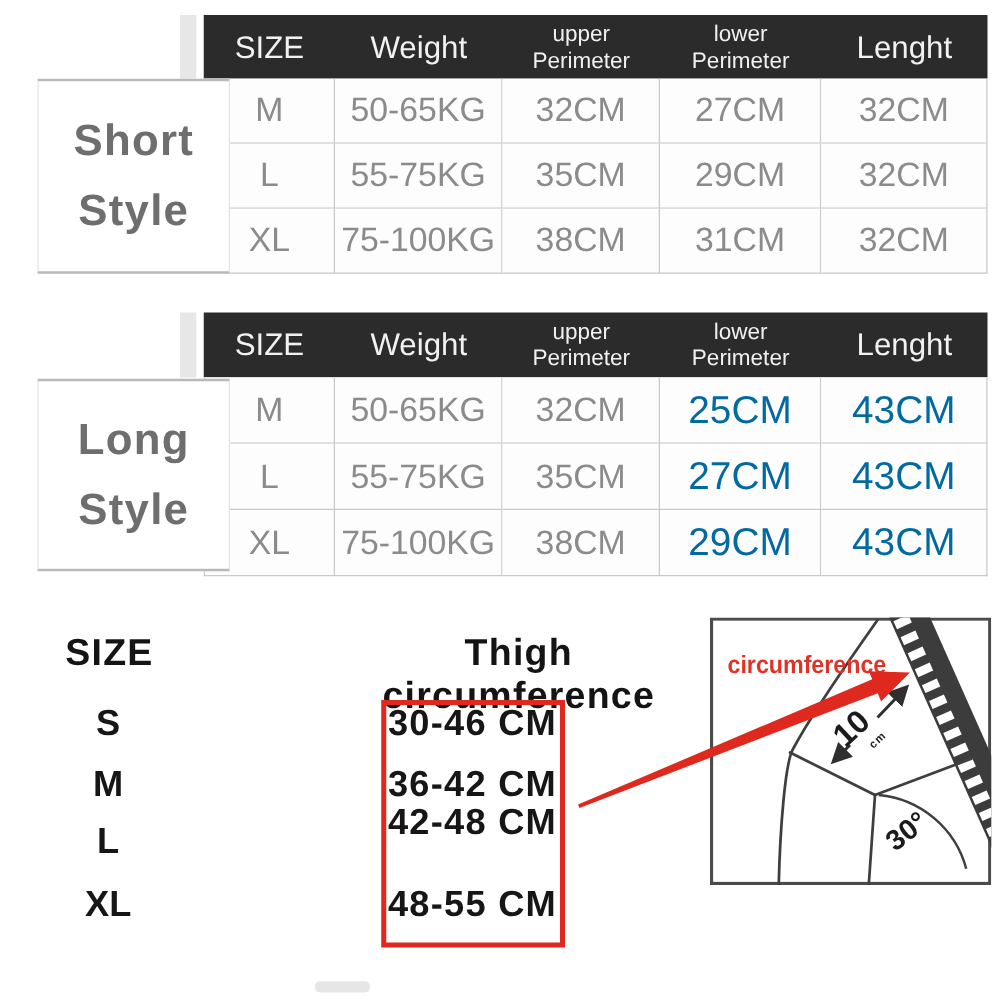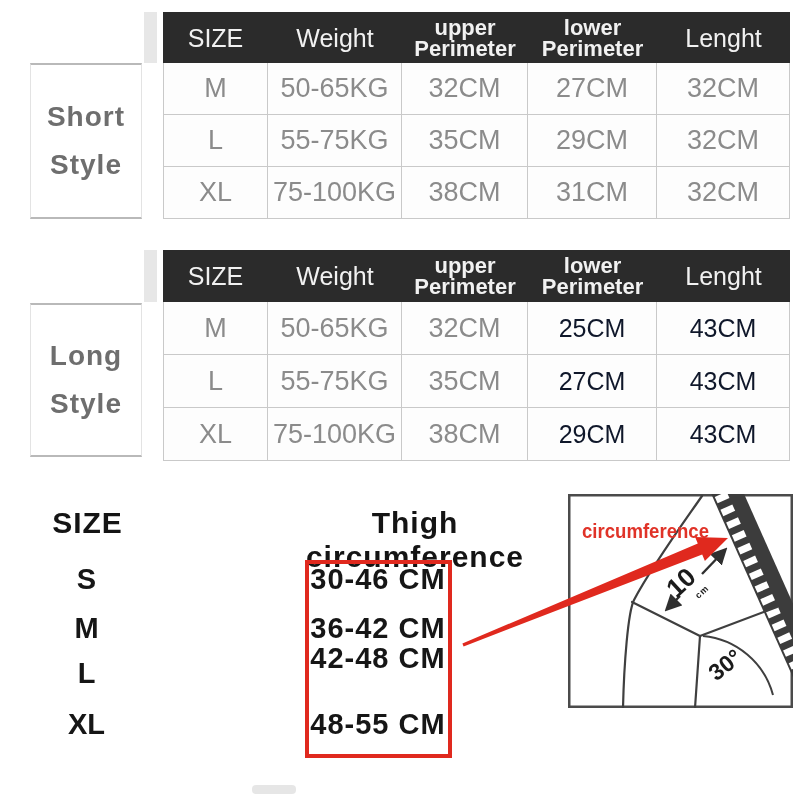--- a/index.html
+++ b/index.html
@@ -9,38 +9,38 @@
   
   .strip{position:absolute;left:144px;width:13px;background:#e7e7e7;}
   #strip1{top:12px;height:51px;}
   #strip2{top:250px;height:52px;}
 
   
   .thead{position:absolute;left:163px;width:627px;height:51px;background:#2b2b2b;
          display:grid;grid-template-columns:105px 134px 126px 129px 133px;align-items:center;color:#f1f1f1;}
   #thead0{top:12px;} #thead1{top:250px;height:52px;}
   .thead .hc{text-align:center;font-size:25px;line-height:26px;box-sizing:border-box;}
-  .thead .hc.two{font-size:22px;line-height:21px;font-weight:bold;}
+  .thead .hc.two{font-size:18px;line-height:21px;}
 
   
   .tbody{position:absolute;left:163px;width:627px;display:grid;
          grid-template-columns:105px 134px 126px 129px 133px;background:#fdfdfd;}
   #tbody0{top:63px;grid-auto-rows:52px;}
   #tbody1{top:302px;grid-auto-rows:53px;}
   .tc{display:flex;align-items:center;justify-content:center;font-size:27px;color:#8b8b8b;
       border-right:1px solid #c9c9c9;border-bottom:1px solid #c9c9c9;box-sizing:border-box;background:#fdfdfd;}
   .tc:nth-child(5n+1){border-left:1px solid #c9c9c9;}
-  .tc.big{font-size:25px;color:#0f172a;}
-
-  
-  .label-box{position:absolute;left:30px;width:112px;background:#fff;
+  .tc.big{font-size:31px;color:#0369a1;}
+
+  
+  .label-box{position:absolute;left:30px;width:154px;background:#fff;
              border-top:2px solid #b9b9b9;border-bottom:2px solid #b9b9b9;
              border-left:1px solid #e3e3e3;border-right:1px solid #e3e3e3;
              display:flex;flex-direction:column;align-items:center;justify-content:center;gap:16px;
-             color:#6e6e6e;font-weight:bold;font-size:28px;letter-spacing:1px;box-sizing:border-box;}
+             color:#6e6e6e;font-weight:bold;font-size:35px;letter-spacing:1px;box-sizing:border-box;}
   #label0{top:63px;height:156px;}
   #label1{top:303px;height:154px;}
 
   
   .sg-head{position:absolute;top:506px;font-weight:bold;font-size:30px;color:#141414;text-align:center;letter-spacing:1px;}
   #sgsize{left:30px;width:115px;}
   #sgmeas{left:260px;width:310px;}
   .sg-item{position:absolute;font-weight:bold;font-size:29px;color:#161616;text-align:center;}
   .sg-letter{left:34px;width:105px;}
   .sg-range{left:298px;width:160px;letter-spacing:1px;}

